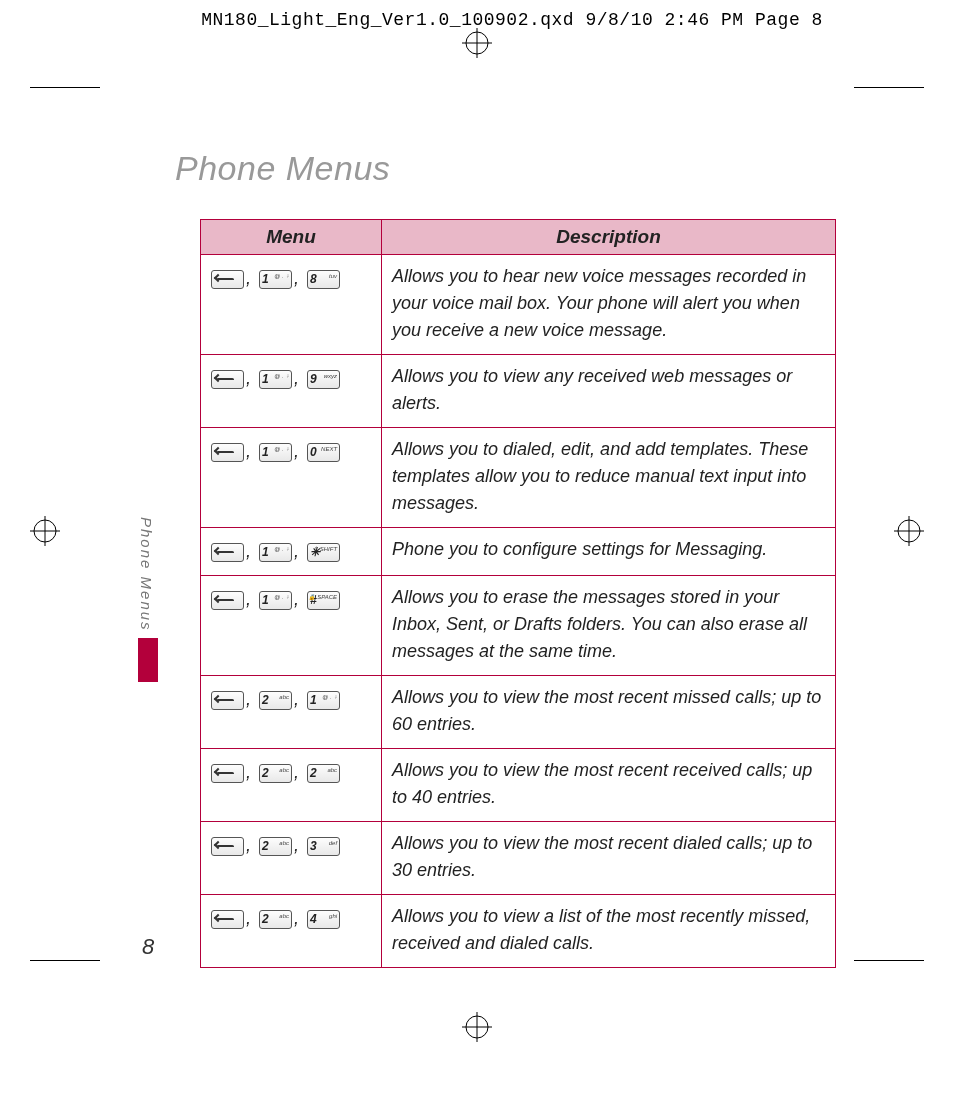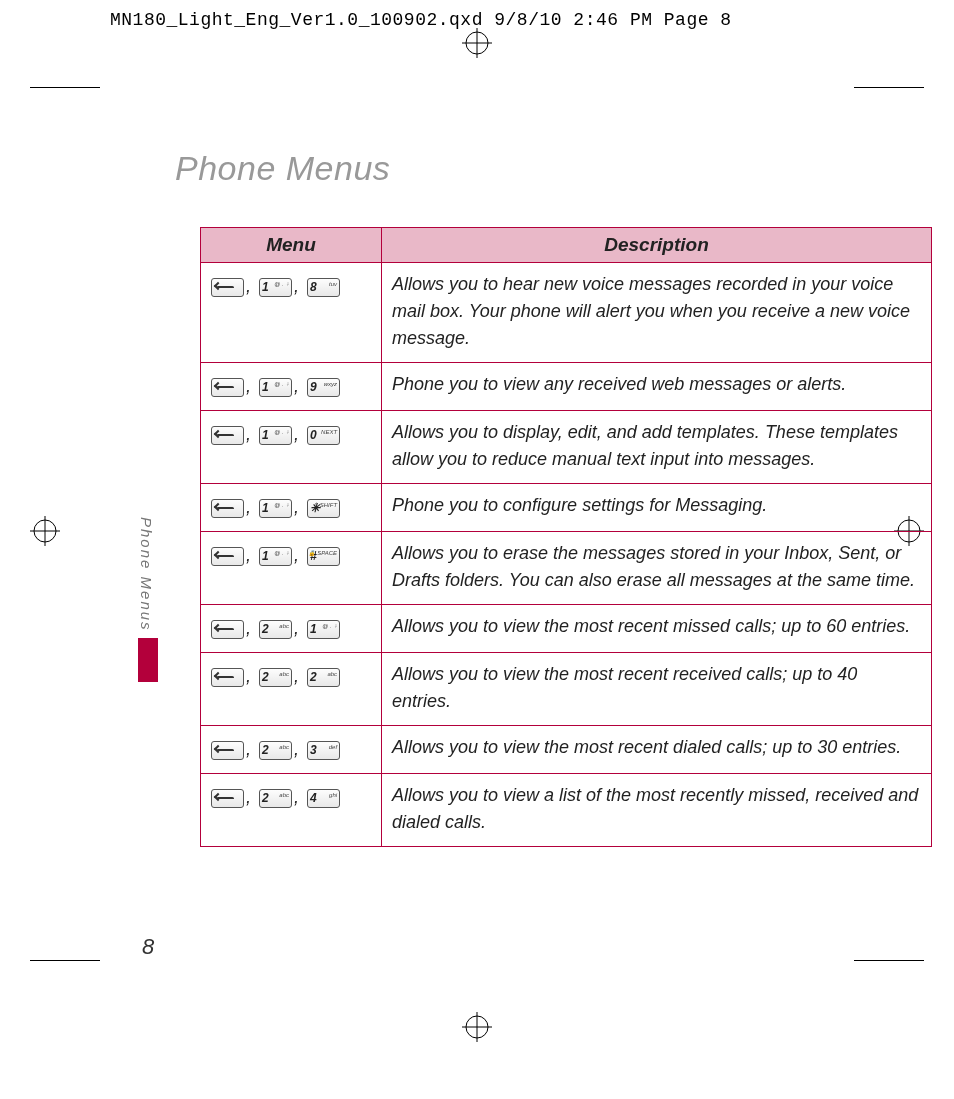--- a/index.html
+++ b/index.html
@@ -12,20 +12,21 @@
     color: #000;
   }
   .print-header {
     position: absolute;
     top: 10px;
     left: 110px;
     right: 40px;
     font-family: "Courier New", monospace;
     font-size: 18px;
     letter-spacing: 0.5px;
+    text-align: center;
   }
   .reg-mark-top {
     position: absolute;
     top: 28px;
     left: 50%;
     transform: translateX(-50%);
   }
   .reg-mark-bottom {
     position: absolute;
     top: 1012px;
@@ -115,23 +116,23 @@
   .page-num {
     position: absolute;
     bottom: 0px;
     left: 42px;
     font-size: 22px;
     color: #333;
   }
 
   .menu-table {
     position: absolute;
-    top: 140px;
+    top: 132px;
     left: 100px;
-    width: 732px;
+    width: 636px;
     border-collapse: collapse;
     font-size: 18px;
   }
   .menu-table th {
     background: #e9b8c8;
     border: 1px solid #b3003b;
     font-weight: 700;
     color: #222;
     padding: 6px 10px;
     text-align: center;
@@ -270,25 +271,25 @@
         <th>Description</th>
       </tr>
     </thead>
     <tbody id="menu-tbody">
         <tr>
           <td class="menu-cell"><span class="key key-soft"></span><span class="comma">,</span> <span class="key"><span class="main">1</span><span class="sub">@&nbsp;.&nbsp;⍤</span></span><span class="comma">,</span> <span class="key"><span class="main">8</span><span class="sub">tuv</span></span></td>
           <td>Allows you to hear new voice messages recorded in your voice mail box. Your phone will alert you when you receive a new voice message.</td>
         </tr>
         <tr>
           <td class="menu-cell"><span class="key key-soft"></span><span class="comma">,</span> <span class="key"><span class="main">1</span><span class="sub">@&nbsp;.&nbsp;⍤</span></span><span class="comma">,</span> <span class="key"><span class="main">9</span><span class="sub">wxyz</span></span></td>
-          <td>Phone you to view any received web messages or alerts.</td>
+          <td>Allows you to view any received web messages or alerts.</td>
         </tr>
         <tr>
           <td class="menu-cell"><span class="key key-soft"></span><span class="comma">,</span> <span class="key"><span class="main">1</span><span class="sub">@&nbsp;.&nbsp;⍤</span></span><span class="comma">,</span> <span class="key"><span class="main">0</span><span class="sub">NEXT</span></span></td>
-          <td>Allows you to display, edit, and add templates. These templates allow you to reduce manual text input into messages.</td>
+          <td>Allows you to dialed, edit, and add templates. These templates allow you to reduce manual text input into messages.</td>
         </tr>
         <tr>
           <td class="menu-cell"><span class="key key-soft"></span><span class="comma">,</span> <span class="key"><span class="main">1</span><span class="sub">@&nbsp;.&nbsp;⍤</span></span><span class="comma">,</span> <span class="key"><span class="main">✳</span><span class="sub">⇧&nbsp;SHIFT</span></span></td>
           <td>Phone you to configure settings for Messaging.</td>
         </tr>
         <tr>
           <td class="menu-cell"><span class="key key-soft"></span><span class="comma">,</span> <span class="key"><span class="main">1</span><span class="sub">@&nbsp;.&nbsp;⍤</span></span><span class="comma">,</span> <span class="key"><span class="main">#</span><span class="sub">🔒&nbsp;SPACE</span></span></td>
           <td>Allows you to erase the messages stored in your Inbox, Sent, or Drafts folders. You can also erase all messages at the same time.</td>
         </tr>
         <tr>

